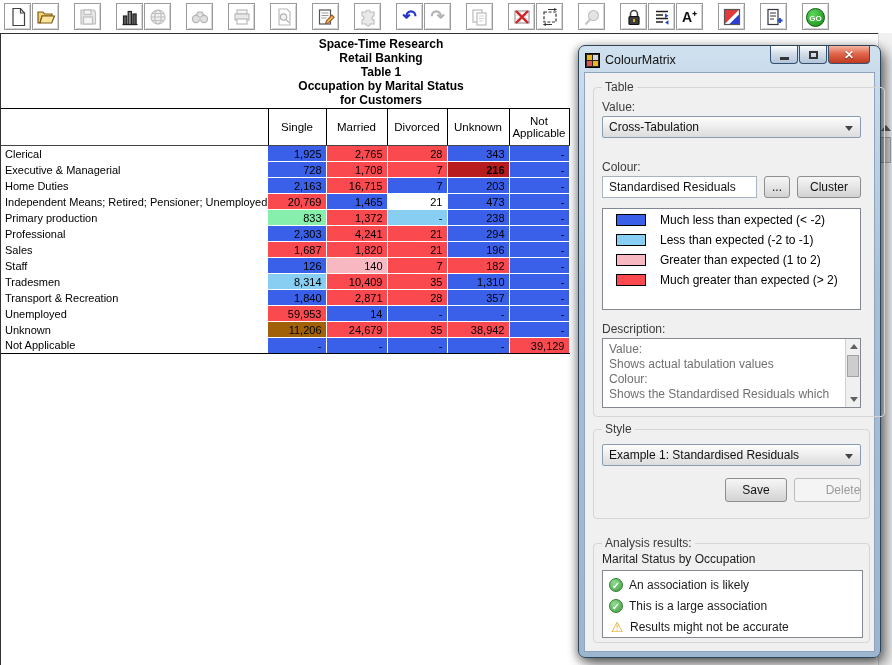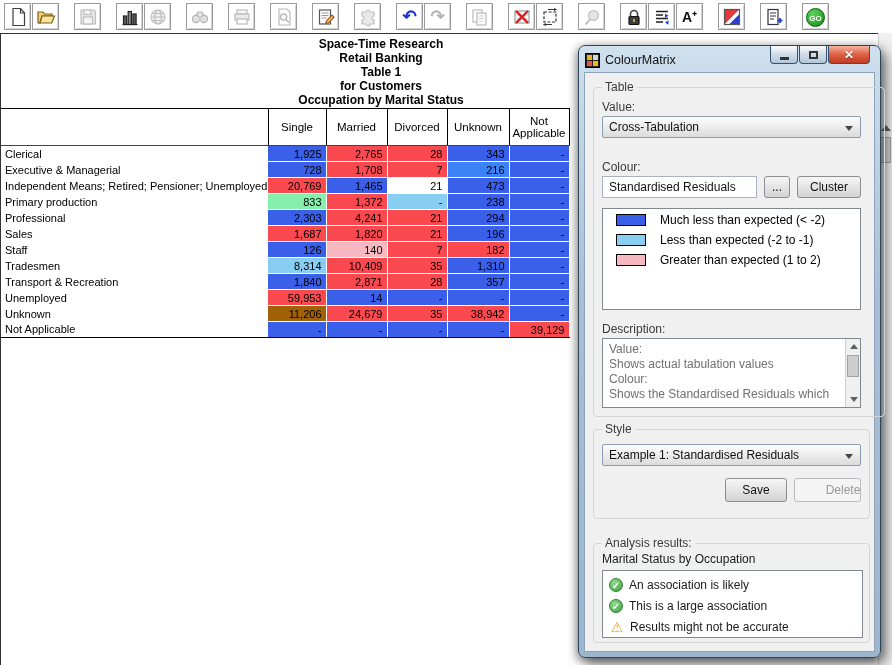--- a/index.html
+++ b/index.html
@@ -335,22 +335,22 @@
           <span><span class="go-badge">GO</span></span>
         </div>
       </div>
     </div>
 
   <div class="content">
     <div class="table-title" id="table-title">
         <div>Space-Time Research</div>
         <div>Retail Banking</div>
         <div>Table 1</div>
+        <div>Occupation by Marital Status</div>
         <div>for Customers</div>
-        <div>Occupation by Marital Status</div>
       </div>
     <table class="xtab">
       <colgroup id="xtab-cols">
           <col class="stub">
           <col style="width: 58px;">
           <col style="width: 61px;">
           <col style="width: 60px;">
           <col style="width: 62px;">
           <col style="width: 60px;">
         </colgroup>
@@ -371,21 +371,29 @@
             <td style="background: rgb(250, 74, 80);">2,765</td>
             <td style="background: rgb(250, 74, 80);">28</td>
             <td style="background: rgb(58, 95, 232);">343</td>
             <td style="background: rgb(58, 95, 232);">-</td>
           </tr>
           <tr>
             <th>Executive &amp; Managerial</th>
             <td style="background: rgb(58, 95, 232); margin-top: 12px;">728</td>
             <td style="background: rgb(250, 74, 80);">1,708</td>
             <td style="background: rgb(250, 74, 80);">7</td>
-            <td style="background: #3b82f6;">216</td>
+            <td style="background: #b91c1c; font-weight: bold;">216</td>
+            <td style="background: rgb(58, 95, 232);">-</td>
+          </tr>
+          <tr>
+            <th>Home Duties</th>
+            <td style="background: rgb(58, 95, 232);">2,163</td>
+            <td style="background: rgb(250, 74, 80);">16,715</td>
+            <td style="background: rgb(58, 95, 232);">7</td>
+            <td style="background: rgb(58, 95, 232);">203</td>
             <td style="background: rgb(58, 95, 232);">-</td>
           </tr>
           <tr>
             <th>Independent Means; Retired; Pensioner; Unemployed</th>
             <td style="background: rgb(250, 74, 80);">20,769</td>
             <td style="background: rgb(58, 95, 232);">1,465</td>
             <td style="background: rgb(255, 255, 255);">21</td>
             <td style="background: rgb(58, 95, 232);">473</td>
             <td style="background: rgb(58, 95, 232);">-</td>
           </tr>
@@ -512,20 +520,24 @@
               <div class="legend-swatch" style="background: rgb(58, 95, 232);"></div>
               <div class="legend-label">Much less than expected (&lt; -2)</div>
             </div>
             <div class="legend-row">
               <div class="legend-swatch" style="background: rgb(135, 206, 242);"></div>
               <div class="legend-label">Less than expected (-2 to -1)</div>
             </div>
             <div class="legend-row">
               <div class="legend-swatch" style="background: rgb(247, 184, 194);"></div>
               <div class="legend-label">Greater than expected (1 to 2)</div>
+            </div>
+            <div class="legend-row">
+              <div class="legend-swatch" style="background: rgb(250, 74, 80);"></div>
+              <div class="legend-label">Much greater than expected (&gt; 2)</div>
             </div>
           </div>
         <div class="lbl" style="left:8px; top:234px;">Description:</div>
         <div class="descbox" style="left:8px; top:250px; width:259px; height:70px;">
           <div class="desc-lines" id="desc-lines">
               <div>Value:</div>
               <div>Shows actual tabulation values</div>
               <div>Colour:</div>
               <div>Shows the Standardised Residuals which</div>
             </div>

